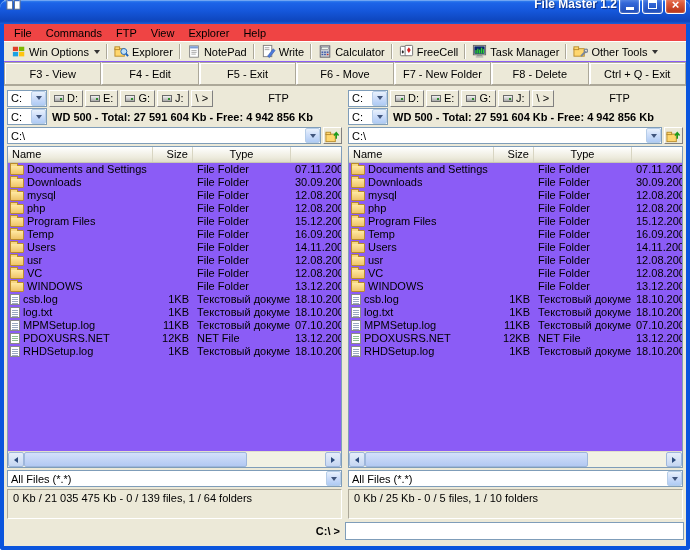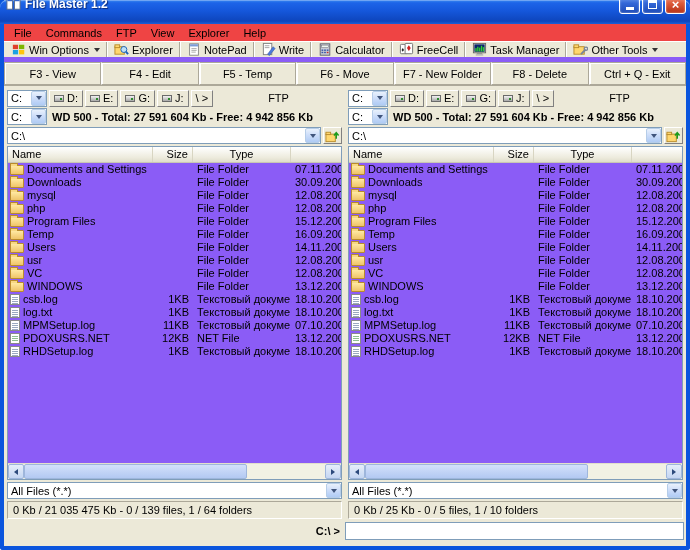--- a/index.html
+++ b/index.html
@@ -7,38 +7,38 @@
   body { font-family:"Liberation Sans", sans-serif; font-size:11px; color:#000; background:#fff; }
 
   .window { width:690px; height:550px; display:flex; flex-direction:column;
             background:#ECE9D8; border:4px solid #0A55DD; border-top:none;
             border-radius:0 0 3px 3px; }
 
   
   .titlebar { flex:none; height:24px; margin:-0px -4px 0; display:flex; align-items:center;
               padding:0 4px 16px 6px; border-radius:7px 7px 0 0;
               background:linear-gradient(180deg,#3A8BF0 0%,#1D64E8 12%,#1557DB 45%,#0E45BC 88%,#1B5FD8 100%);
-              box-shadow:inset 0 1px 0 #6FA5F3; }
+              box-shadow:inset 0 1px 0 #6FA5F3;text-align:right; }
   .app-icon { width:15px; height:15px; display:inline-flex; }
   .title { flex:1; color:#fff; font-weight:bold; font-size:12px; margin-left:4px;
            text-shadow:1px 1px 1px #0A2A7A; white-space:nowrap; overflow:hidden; }
   .wbtn { width:21px; height:20px; margin-left:2px; border-radius:3px; border:1px solid #fff;
           display:flex; align-items:center; justify-content:center;
           background:linear-gradient(#86AFF2,#3467D8 45%,#1E4BB6); box-shadow:inset 0 0 2px rgba(255,255,255,.6); }
   .wbtn.close { background:linear-gradient(#F2A089,#DE5C3B 45%,#B53115); }
   .g-min { width:8px; height:3px; background:#fff; margin-top:9px; }
   .g-max { width:9px; height:9px; border:1px solid #fff; border-top:3px solid #fff; }
   .g-close { color:#fff; font-weight:bold; font-size:13px; line-height:13px; }
 
   
   .menubar { flex:none; height:17px; display:flex; align-items:center; padding-left:3px;
              background:#ef4444; }
   .menu-item { padding:1px 7px; white-space:nowrap; }
   .toolbar { flex:none; height:21px; display:flex; align-items:center; padding-left:3px;
-             background:#ECE9D8; border-top:1px solid #fff; border-bottom:5px solid #8b5cf6; }
+             background:#ECE9D8; border-top:1px solid #fff; border-bottom:1px solid #8b5cf6; }
   .tbtn { display:flex; align-items:center; gap:3px; height:19px; padding:0 5px; white-space:nowrap; }
   .tbtn svg { flex:none; }
   .tsep { width:2px; height:15px; border-left:1px solid #ACA899; border-right:1px solid #fff; margin:0 1px; }
   .dd-arrow { width:0; height:0; border-left:3px solid transparent; border-right:3px solid transparent;
               border-top:4px solid #333; margin-left:2px; }
   .funcbar { flex:none; height:24px; display:flex; background:#ECE9D8; border-bottom:1px solid #ACA899; }
   .fbtn { flex:1; display:flex; align-items:center; justify-content:center; white-space:nowrap;
           background:#ECE9D8; border:1px solid #ACA899; border-left-color:#fff; box-shadow:inset 1px 1px 0 #fff; }
   .fbtn:first-child { border-left-color:#ACA899; }
 
@@ -101,21 +101,21 @@
   .sbtn { flex:none; width:16px; height:15px; display:flex; align-items:center; justify-content:center;
           background:linear-gradient(#E6EEFA,#C5D6F2); border:1px solid #9EB6DC; border-radius:2px; }
   .tri-left  { width:0; height:0; border-top:3px solid transparent; border-bottom:3px solid transparent; border-right:4px solid #2C4A7C; }
   .tri-right { width:0; height:0; border-top:3px solid transparent; border-bottom:3px solid transparent; border-left:4px solid #2C4A7C; }
   .strack { flex:1; height:15px; display:flex; }
   .sthumb { width:74%; height:15px; background:linear-gradient(#D3E0FB,#B3C9F2); border:1px solid #9EB6DC; border-radius:2px; }
 
   .filter-row { flex:none; height:19px; padding:2px 1px 0; }
   .filter-combo { width:100%; }
 
-  .status-bar { flex:none; height:18px; margin:2px 1px 0; padding:2px 5px; background:#ECE9D8;
+  .status-bar { flex:none; height:30px; margin:2px 1px 0; padding:2px 5px; background:#ECE9D8;
                 border:1px solid; border-color:#ACA899 #fff #fff #ACA899; white-space:nowrap; overflow:hidden; }
 
   
   .cmdline { flex:none; height:26px; display:flex; align-items:center; padding:2px 2px 6px; gap:5px; }
   .cmd-spacer { flex:1; }
   .cmd-label { font-weight:bold; white-space:nowrap; }
   .cmd-input { width:339px; height:18px; border:1px solid #7F9DB9; background:#fff; padding:0 3px;
                font-family:"Liberation Sans", sans-serif; font-size:11px; }
 </style>
 </head>
@@ -247,21 +247,21 @@
         <circle cx="13.8" cy="7.2" r="1.8" fill="none" stroke="#7A8699" stroke-width="1.4"></circle>
       </svg>
       <span>Other Tools</span>
       <span class="dd-arrow"></span>
     </span>
   </div>
 
   <div class="funcbar">
     <span class="fbtn">F3 - View</span>
     <span class="fbtn">F4 - Edit</span>
-    <span class="fbtn">F5 - Temp</span>
+    <span class="fbtn">F5 - Exit</span>
     <span class="fbtn">F6 - Move</span>
     <span class="fbtn">F7 - New Folder</span>
     <span class="fbtn">F8 - Delete</span>
     <span class="fbtn">Ctrl + Q - Exit</span>
   </div>
 
   <div class="panes">
 
     <div class="pane">
       <div class="drive-row">

